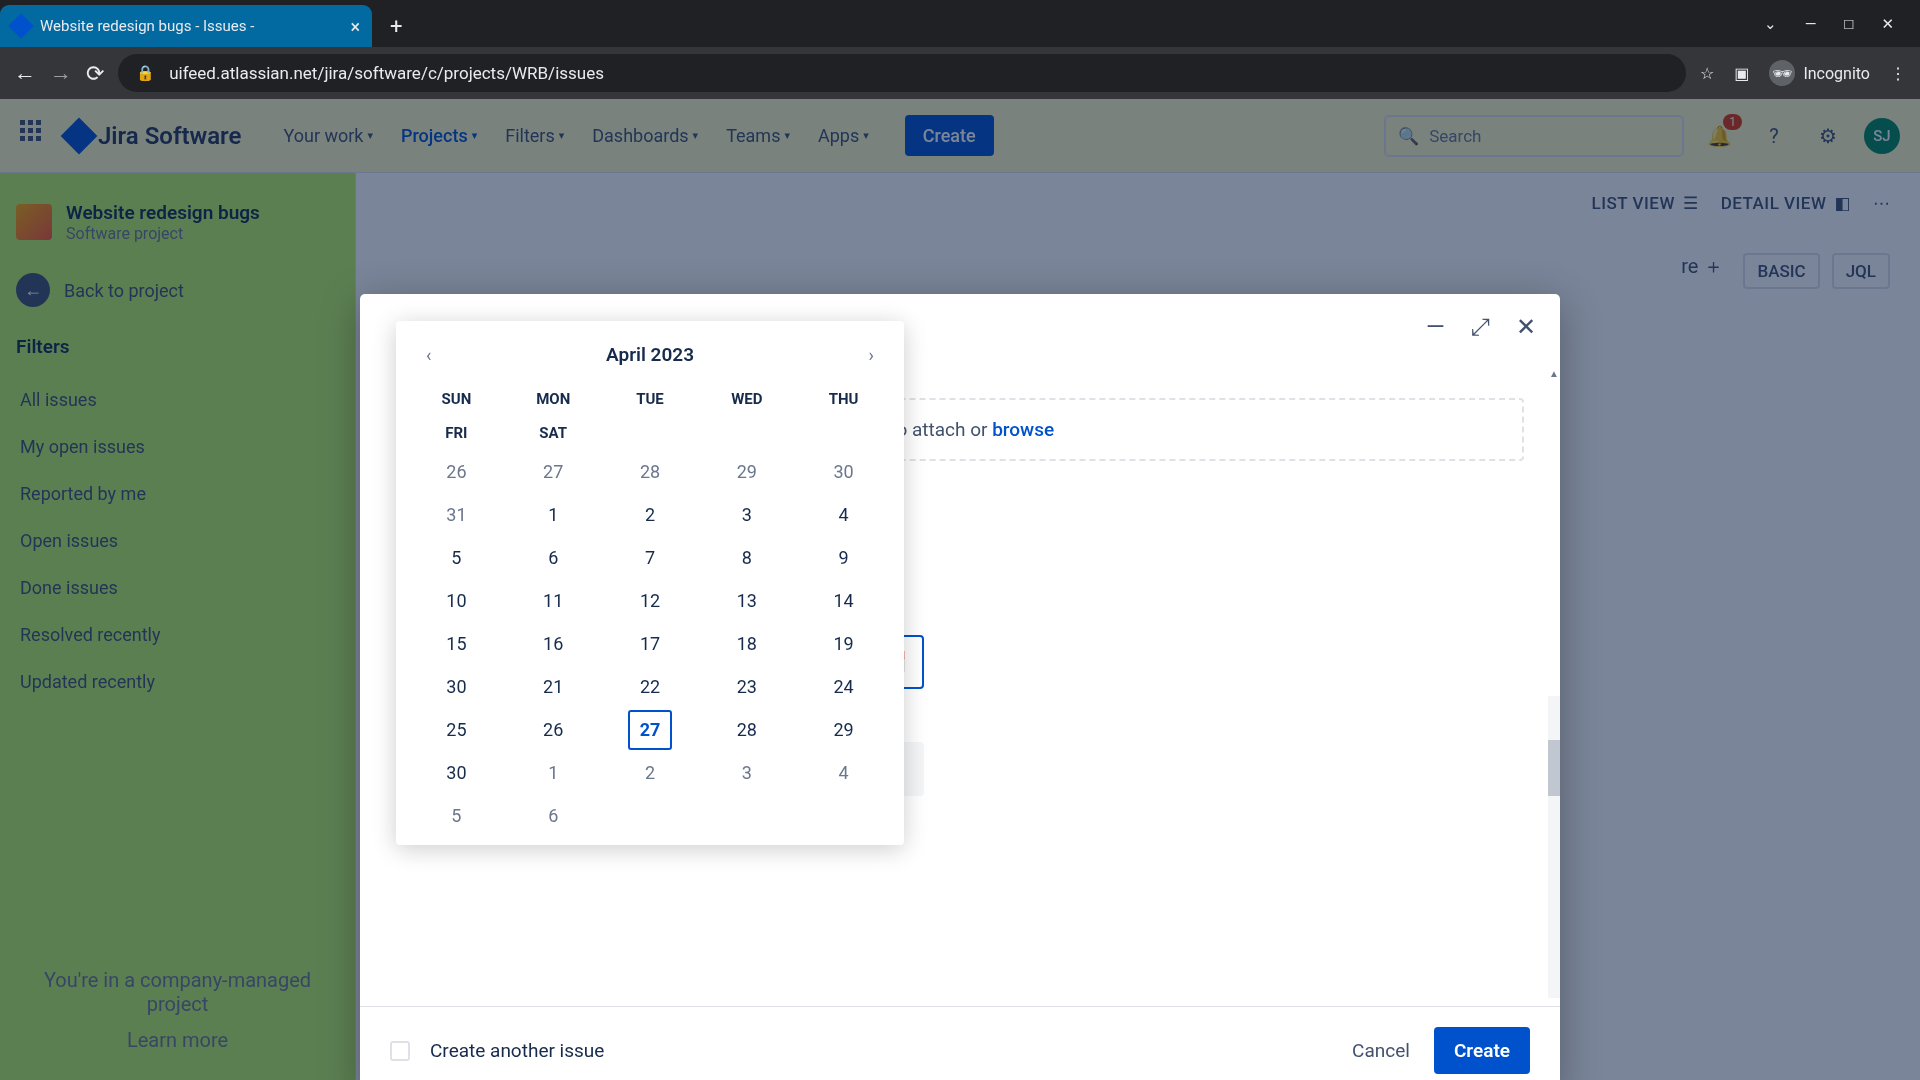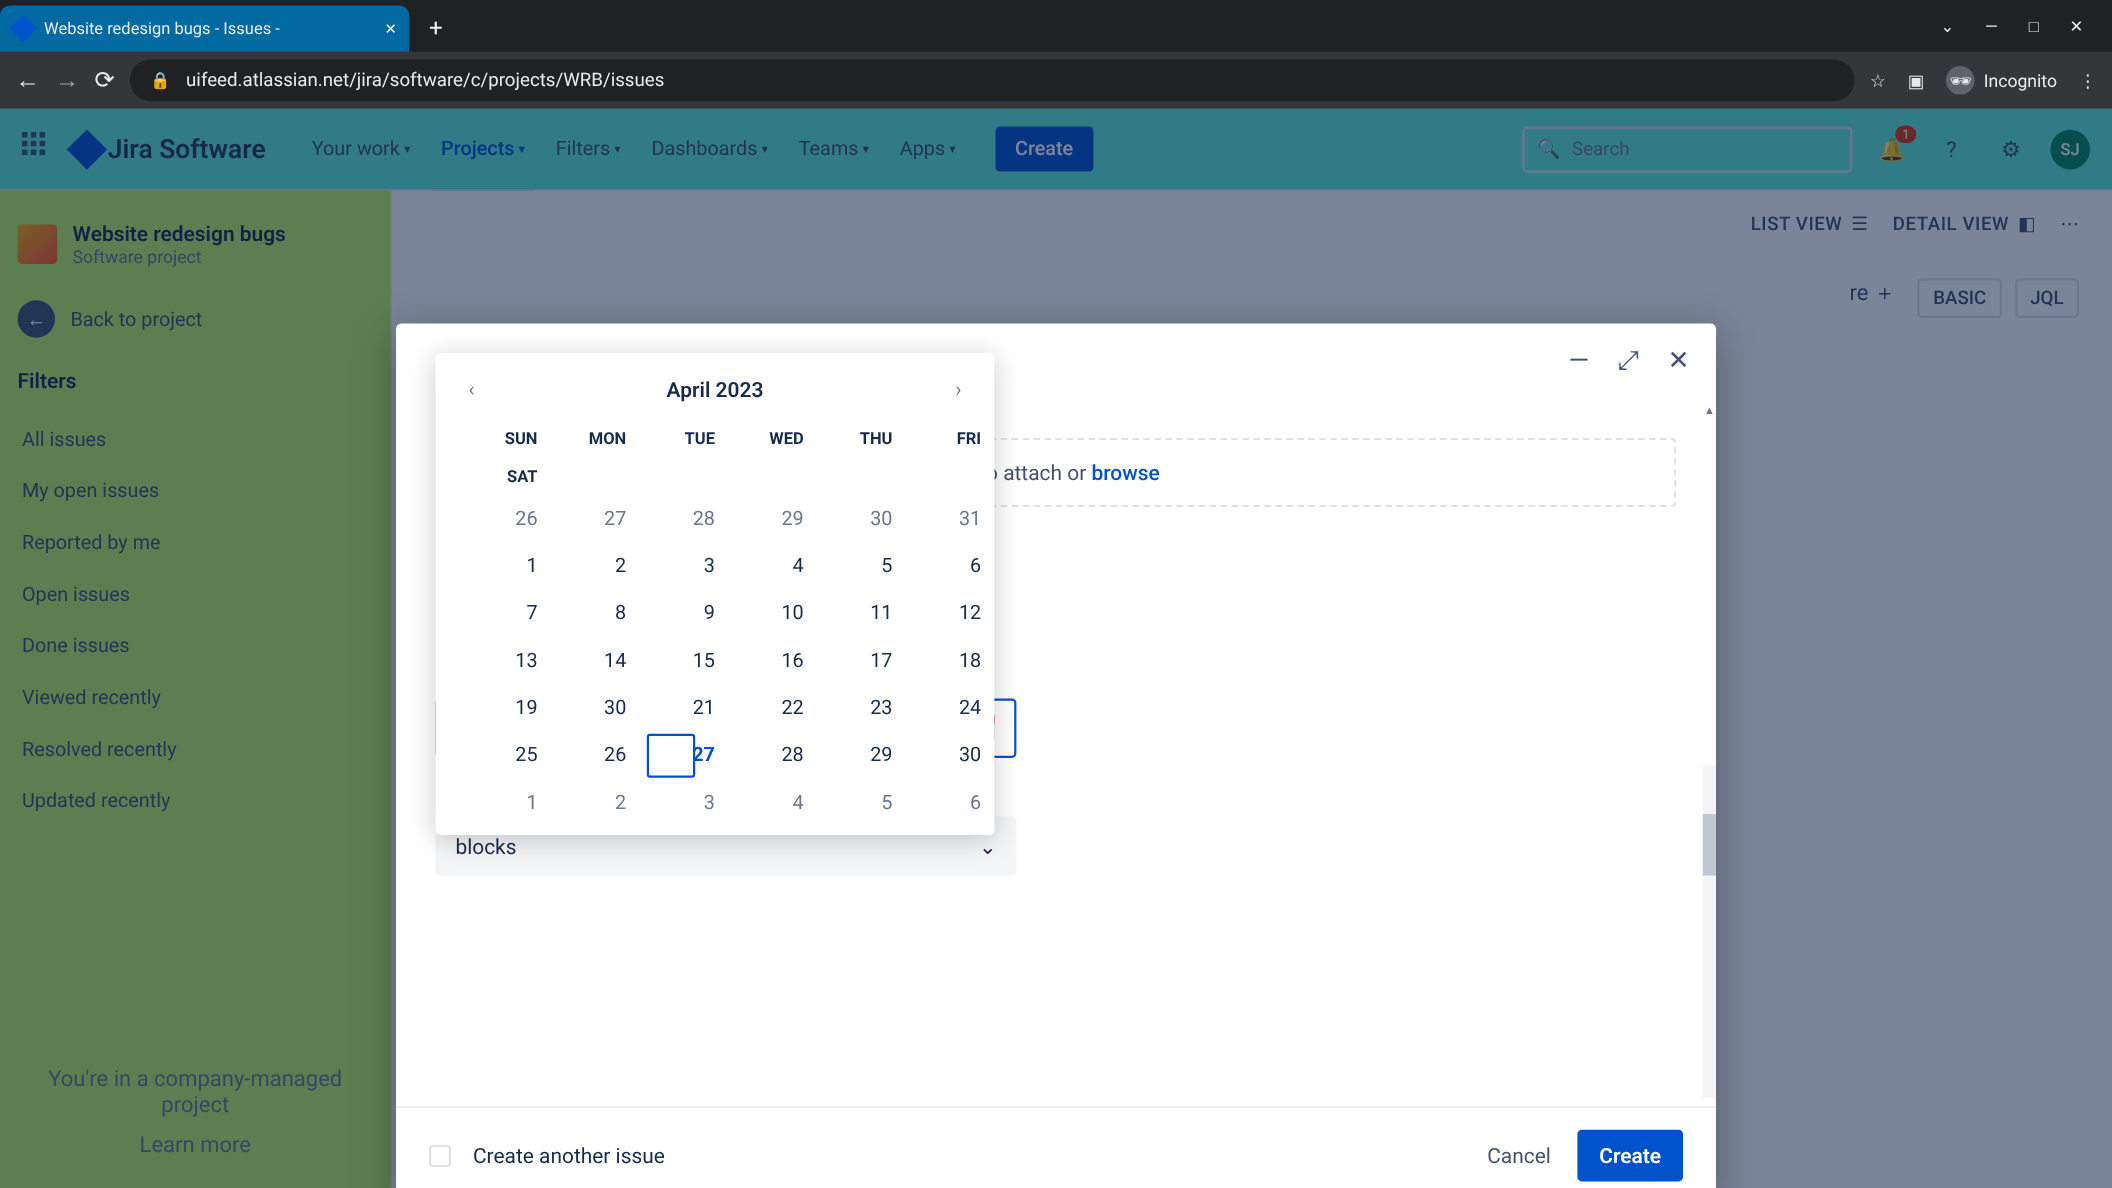--- a/index.html
+++ b/index.html
@@ -21,21 +21,21 @@
   .url-field { flex: 1; background: #202124; border-radius: 24px; height: 38px; display: flex; align-items: center; padding: 0 18px; color: #e8eaed; font-size: 17px; gap: 14px; }
   .url-lock { font-size: 15px; }
   .addr-icons { display: flex; align-items: center; gap: 20px; color: #e8eaed; }
   .incog { display: flex; align-items: center; gap: 8px; font-size: 16px; }
   .incog-icon { width: 26px; height: 26px; background: #5f6368; border-radius: 50%; display: flex; align-items: center; justify-content: center; }
 
   
   .app { position: relative; background: #fff; height: calc(1080px - 99px); }
   .app-overlay { position: absolute; inset: 0; background: rgba(9,30,66,0.54); z-index: 5; }
 
-  .topnav { height: 74px; background: #5eead4; border-bottom: 1px solid #dfe1e6; display: flex; align-items: center; padding: 0 20px; gap: 8px; }
+  .topnav { height: 74px; background: #fef9c3; border-bottom: 1px solid #dfe1e6; display: flex; align-items: center; padding: 0 20px; gap: 8px; }
   .app-switcher { width: 32px; height: 32px; display: grid; grid-template-columns: repeat(3,5px); grid-template-rows: repeat(3,5px); gap: 3px; cursor: pointer; margin-right: 6px; }
   .app-switcher span { background: #42526e; }
   .logo { display: flex; align-items: center; gap: 6px; color: #253858; font-weight: 600; font-size: 24px; margin-right: 20px; }
   .logo-mark { width: 26px; height: 26px; background: #0052CC; transform: rotate(45deg); }
   .topnav-item { color: #42526e; font-size: 18px; padding: 8px 8px; cursor: pointer; display: flex; align-items: center; gap: 4px; margin: 0 6px; }
   .topnav-item.sel { color: #0052CC; font-weight: 500; position: relative; }
   .topnav-item.sel::after { content:""; position:absolute; left:0; right:0; bottom:-22px; height:3px; background:#0052CC; }
   .chev { font-size: 11px; }
   .create-btn { background: #0052CC; color: #fff; border: none; padding: 10px 18px; border-radius: 4px; font-size: 18px; font-weight: 500; cursor: pointer; margin-left: 14px; }
   .spacer { flex: 1; }
@@ -86,21 +86,21 @@
   .create2 { background: #0052CC; color: #fff; padding: 12px 20px; border-radius: 4px; font-size: 19px; font-weight: 600; cursor: pointer; border: none; }
   .sb { width: 12px; background: #f4f5f7; position: absolute; right: 0; top: 336px; bottom: 8px; }
   .sb-up { position:absolute; right:0; top:8px; width:12px; height:14px; color:#6b778c; font-size:10px; text-align:center;}
   .sb-thumb { position: absolute; right:0; top: 380px; width:12px; height: 56px; background:#c1c7d0; }
 
   
   .cal-pop { position: absolute; z-index: 20; background:#fff; border-radius:4px; box-shadow: 0 4px 24px rgba(0,0,0,0.2); left: 396px; top: 222px; width: 508px; padding: 18px 12px 8px; }
   .cal-head { display:flex; align-items:center; justify-content:space-between; padding: 4px 18px 16px; }
   .cal-nav { color:#6b778c; font-size:18px; cursor:pointer; }
   .cal-title { font-size:19px; font-weight:600; color:#172b4d; }
-  .cal-grid { display:grid; grid-template-columns: repeat(6,1fr); text-align:right; }
+  .cal-grid { display:grid; grid-template-columns: repeat(5,1fr); text-align:center; }
   .cal-dh { font-size:15px; font-weight:700; color:#172b4d; padding: 8px 0; }
   .cal-day { font-size:18px; color:#172b4d; padding: 11px 0; cursor:pointer; position:relative; }
   .cal-day.other { color:#6b778c; }
   .cal-day.today { color:#0052CC; font-weight:700; }
   .cal-day.today::before { content:""; position:absolute; left:50%; top:50%; width:40px; height:36px; border:2px solid #0052CC; transform:translate(-50%,-50%); border-radius:3px; }
 </style>
 </head>
 <body>
 
 <div class="browser-top">
@@ -204,21 +204,20 @@
         <div class="back-circ">←</div>
         <span>Back to project</span>
       </div>
       <div class="filters-head">Filters</div>
       <div id="filter-list">
           <div class="filter-item">All issues</div>
           <div class="filter-item">My open issues</div>
           <div class="filter-item">Reported by me</div>
           <div class="filter-item">Open issues</div>
           <div class="filter-item">Done issues</div>
-          <div class="filter-item">Viewed recently</div>
           <div class="filter-item">Resolved recently</div>
           <div class="filter-item">Updated recently</div>
         </div>
       <div class="side-foot">
         <div>You're in a company-managed project</div>
         <div class="lm">Learn more</div>
       </div>
     </div>
 
     <div class="main">

